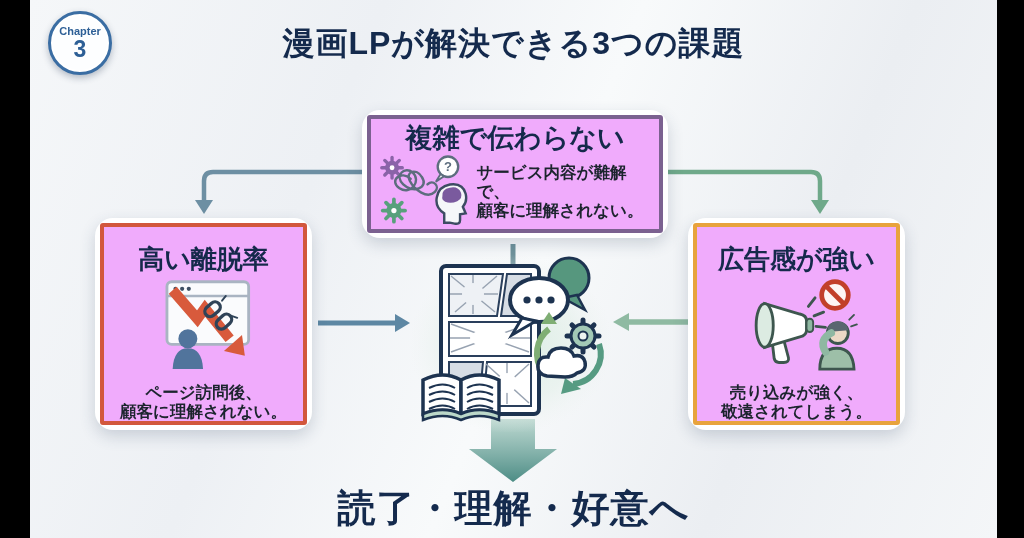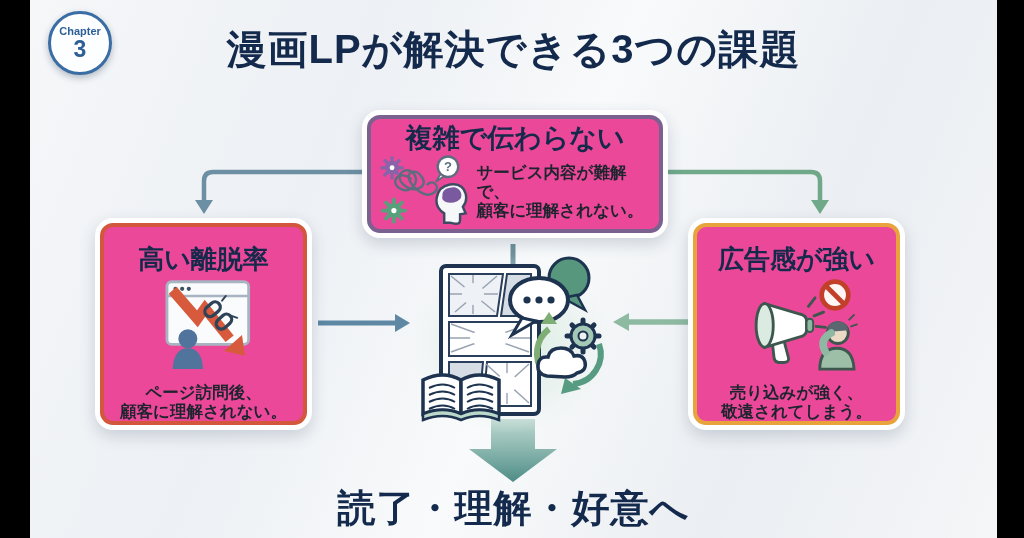--- a/index.html
+++ b/index.html
@@ -12,26 +12,26 @@
            background:linear-gradient(112deg,#f5f7f9 0%,#edf0f4 30%,#f8fafb 52%,#ebeef2 75%,#f4f6f8 100%); }
 
   .chapter-badge { position:absolute; left:18px; top:11px; width:64px; height:64px; border-radius:50%;
     background:#fdfeff; border:3px solid #3a6da3; color:#2d5f96;
     box-shadow:0 3px 7px rgba(25,45,75,.3), inset 0 0 0 2px #fff;
     display:flex; flex-direction:column; align-items:center; justify-content:center; }
   .chapter-badge .cap { font-size:11px; font-weight:bold; line-height:12px; }
   .chapter-badge .num { font-size:23px; font-weight:bold; line-height:24px; }
 
   .main-title { position:absolute; left:0; right:0; top:22px; text-align:center;
-    font-size:40px; font-weight:bold; color:#142a4d; letter-spacing:1px; }
+    font-size:32px; font-weight:bold; color:#142a4d; letter-spacing:1px; }
 
   .card { position:absolute; background:#fff; border-radius:18px; padding:5px;
     box-shadow:0 6px 16px rgba(45,65,95,.2); }
-  .card-inner { width:100%; height:100%; border-radius:13px; border:4px solid #888;
-    display:flex; flex-direction:column; align-items:center; background:#ec4899; }
+  .card-inner { width:100%; height:100%; border-radius:3px; border:4px solid #888;
+    display:flex; flex-direction:column; align-items:center; background:#f0abfc; }
   .card-top   { left:332px; top:110px; width:306px; height:128px; }
   .card-top   .card-inner { border-color:#7b6190; }
   .card-left  { left:65px;  top:218px; width:217px; height:212px; }
   .card-left  .card-inner { border-color:#d2573d; }
   .card-right { left:658px; top:218px; width:217px; height:212px; }
   .card-right .card-inner { border-color:#e8a33d; }
 
   .card-title { font-size:26px; font-weight:bold; color:#15294b; margin-top:17px; line-height:30px; }
   .card-top .card-title { font-size:27px; margin-top:4px; }
   .top-row { display:flex; align-items:center; gap:8px; padding:0 8px; margin-top:1px; }

